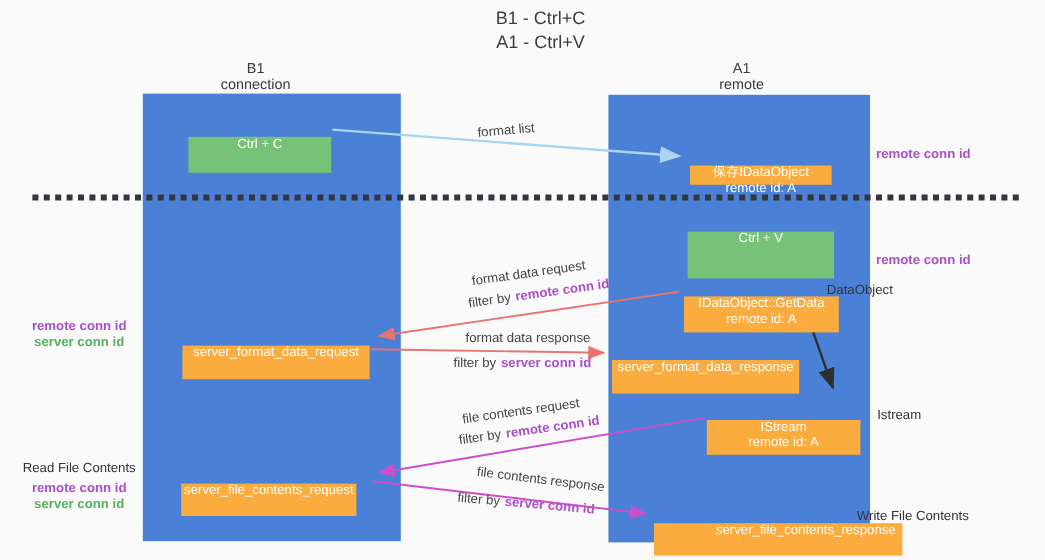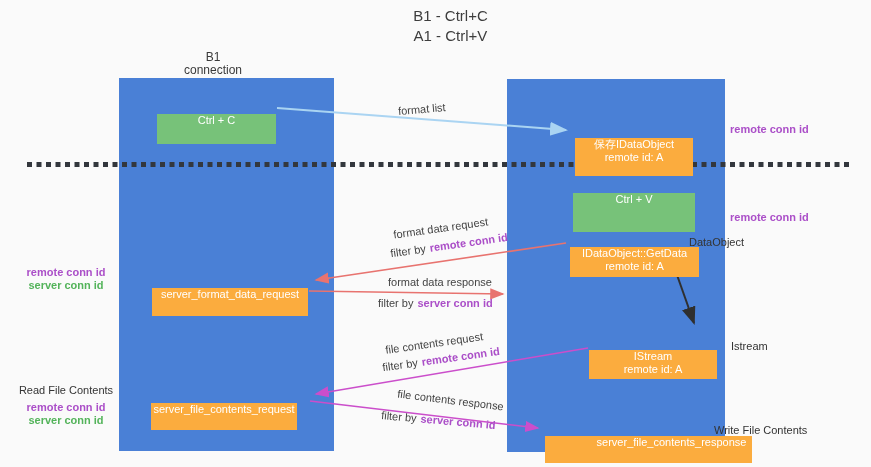--- a/index.html
+++ b/index.html
@@ -21,21 +21,21 @@
   .lane-left{left:119px;top:78px;width:215px;height:373px;}
   .lane-right{left:507px;top:79px;width:218px;height:373px;}
 
   
   .node{display:flex;flex-direction:column;align-items:center;justify-content:flex-start;
         color:#fff;font-size:11px;line-height:13px;text-align:center;margin-top:20px;}
   .green{background:#77c279;}
   .orange{background:#fbac3e;}
 
   .n-ctrl-c{left:157px;top:94px;width:119px;height:30px;}
-  .n-save{left:575px;top:118px;width:118px;height:38px;}
+  .n-save{left:575px;top:118px;width:118px;height:16px;}
   .n-ctrl-v{left:573px;top:173px;width:122px;height:39px;}
   .n-getdata{left:570px;top:227px;width:129px;height:30px;}
   .n-fmt-req{left:152px;top:268px;width:156px;height:28px;}
   .n-fmt-res{left:510px;top:280px;width:156px;height:28px;}
   .n-istream{left:589px;top:330px;width:128px;height:29px;}
   .n-file-req{left:151px;top:383px;width:146px;height:27px;}
   .n-file-res{left:545px;top:416px;width:161px;height:27px;padding-left:46px;}
 
   
   .slabel{font-size:11px;line-height:13px;white-space:nowrap;}
@@ -75,20 +75,24 @@
 
   <div class="abs title">
     <div>B1 - Ctrl+C</div>
     <div>A1 - Ctrl+V</div>
   </div>
 
   <div class="abs lane-header lane-header-left">
     <div>B1</div>
     <div>connection</div>
   </div>
+  <div class="abs lane-header lane-header-right">
+    <div>A1</div>
+    <div>remote</div>
+  </div>
 
   <div class="abs lane lane-left"></div>
   <div class="abs lane lane-right"></div>
 
   <svg class="overlay" width="871" height="467" viewBox="0 0 871 467">
     <defs>
       <marker id="m-blue" markerWidth="9" markerHeight="8" refX="8" refY="3.5" orient="auto">
         <path d="M0,0 L9,3.5 L0,7 z" fill="#aad4f2"></path>
       </marker>
       <marker id="m-black" markerWidth="9" markerHeight="8" refX="8" refY="3.5" orient="auto">
@@ -134,20 +138,23 @@
 
   <div class="abs node orange n-getdata">
     <span>IDataObject::GetData</span>
     <span>remote id: A</span>
   </div>
 
   <div class="abs node orange n-fmt-req">
     <span>server_format_data_request</span>
   </div>
 
+  <div class="abs node orange n-fmt-res">
+    <span>server_format_data_response</span>
+  </div>
 
   <div class="abs node orange n-istream">
     <span>IStream</span>
     <span>remote id: A</span>
   </div>
 
   <div class="abs node orange n-file-req">
     <span>server_file_contents_request</span>
   </div>
 

